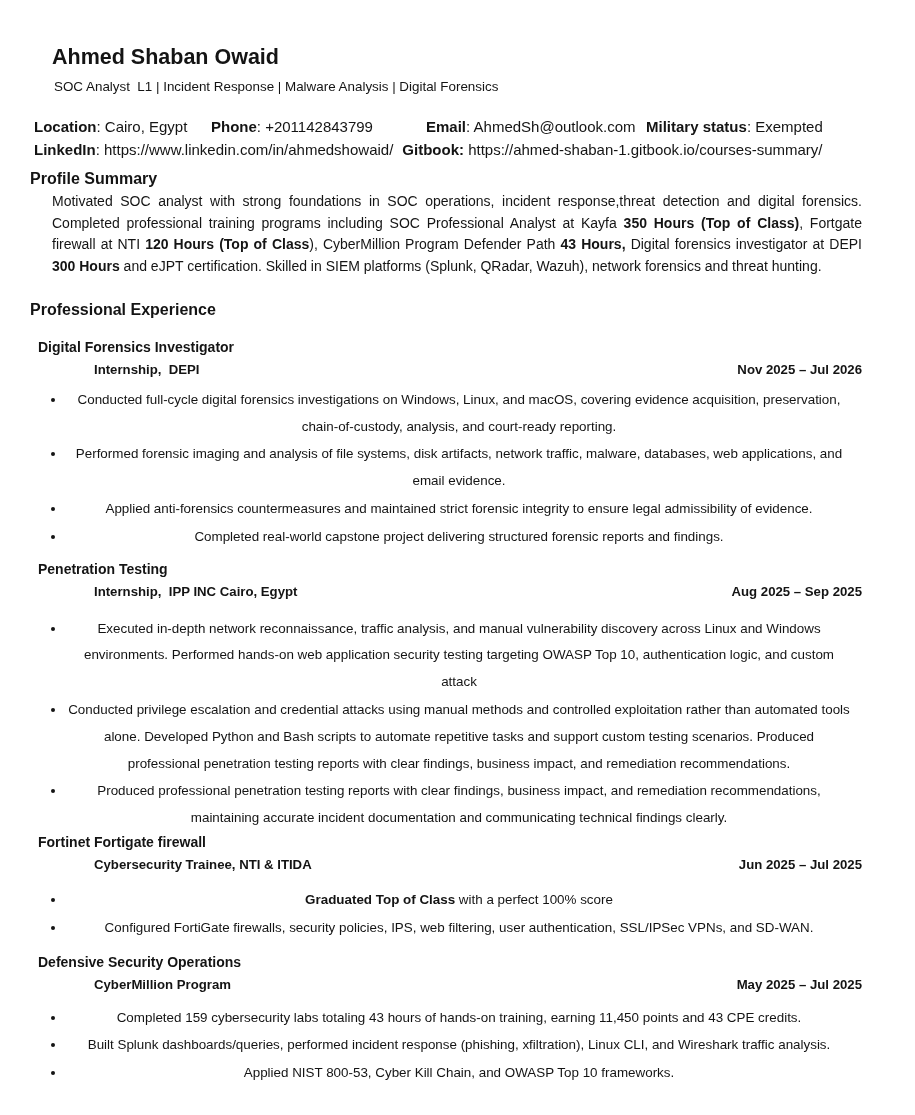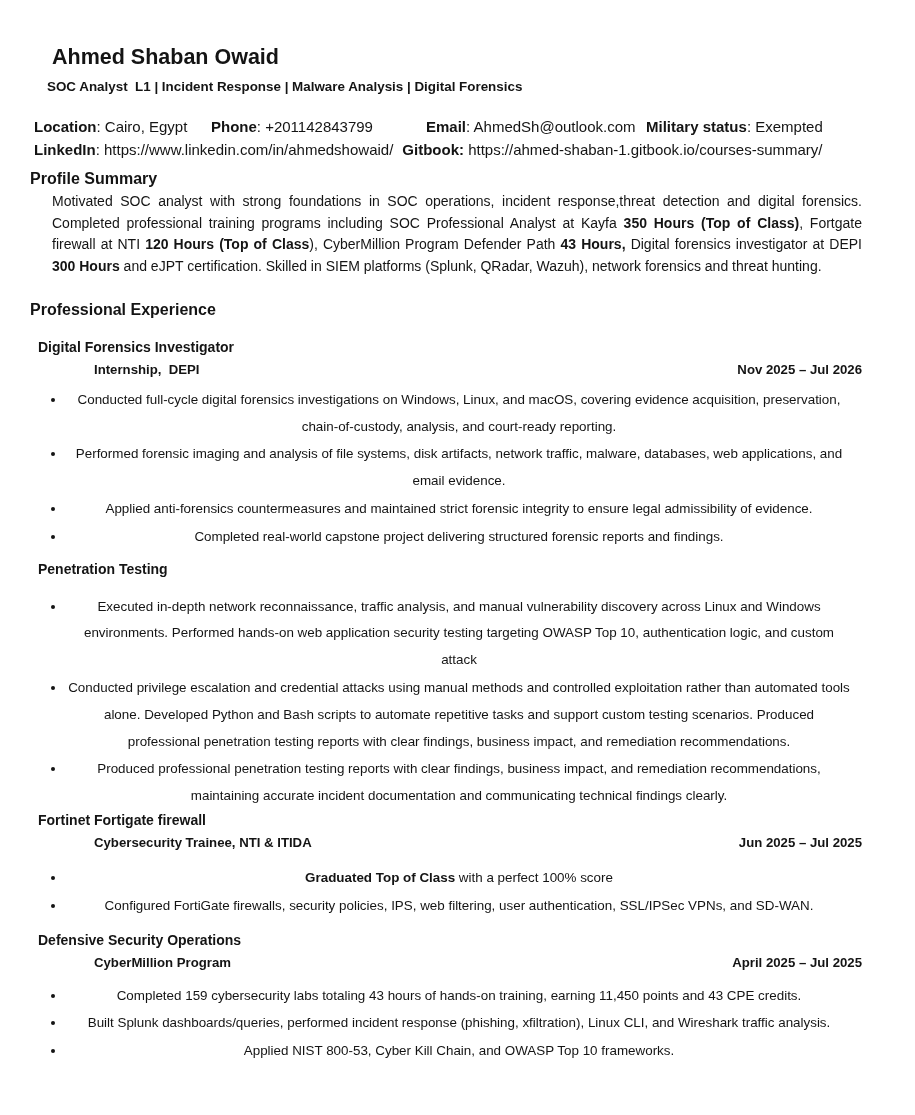--- a/index.html
+++ b/index.html
@@ -14,24 +14,24 @@
     font-family: "Liberation Sans", sans-serif;
     overflow: hidden;
   }
   h1.name {
     font-size: 21.5px;
     line-height: 26px;
     margin: 0 0 8px 22px;
     font-weight: bold;
   }
   .subtitle {
-    font-weight: bold;
+    font-weight: normal;
     font-size: 13.4px;
     line-height: 17px;
-    margin: 0 0 20px 17px;
+    margin: 0 0 20px 24px;
     white-space: pre-wrap;
   }
   .contact { margin: 0 0 8px 4px; font-size: 15px; line-height: 23px; }
   .contact-row { display: flex; white-space: pre-wrap; }
   .contact-row .contact-item { flex: 0 0 auto; }
   .row1 .contact-item:nth-child(1) { width: 177px; }
   .row1 .contact-item:nth-child(2) { width: 215px; }
   .row1 .contact-item:nth-child(3) { width: 220px; }
   .row2 .contact-item:nth-child(1) { margin-right: 9px; }
   h2.section {
@@ -121,20 +121,24 @@
     <ul class="bullets">
           <li><span>Conducted full-cycle digital forensics investigations on Windows, Linux, and macOS, covering evidence acquisition, preservation, chain-of-custody, analysis, and court-ready reporting.</span></li>
           <li><span>Performed forensic imaging and analysis of file systems, disk artifacts, network traffic, malware, databases, web applications, and email evidence.</span></li>
           <li><span>Applied anti-forensics countermeasures and maintained strict forensic integrity to ensure legal admissibility of evidence.</span></li>
           <li><span>Completed real-world capstone project delivering structured forensic reports and findings.</span></li>
         </ul>
   </section>
 
   <section class="job job2">
     <h3 class="job-title">Penetration Testing</h3>
+    <div class="job-meta">
+      <span class="job-subtitle">Internship,  IPP INC Cairo, Egypt</span>
+      <span class="job-dates">Aug 2025 – Sep 2025</span>
+    </div>
     <ul class="bullets">
           <li><span>Executed in-depth network reconnaissance, traffic analysis, and manual vulnerability discovery across Linux and Windows environments. Performed hands-on web application security testing targeting OWASP Top 10, authentication logic, and custom attack</span></li>
           <li><span>Conducted privilege escalation and credential attacks using manual methods and controlled exploitation rather than automated tools alone. Developed Python and Bash scripts to automate repetitive tasks and support custom testing scenarios. Produced professional penetration testing reports with clear findings, business impact, and remediation recommendations.</span></li>
           <li><span>Produced professional penetration testing reports with clear findings, business impact, and remediation recommendations, maintaining accurate incident documentation and communicating technical findings clearly.</span></li>
         </ul>
   </section>
 
   <section class="job job3">
     <h3 class="job-title">Fortinet Fortigate firewall</h3>
     <div class="job-meta">
@@ -144,21 +148,21 @@
     <ul class="bullets">
           <li><b>Graduated Top of Class</b><span> with a perfect 100% score</span></li>
           <li><span>Configured FortiGate firewalls, security policies, IPS, web filtering, user authentication, SSL/IPSec VPNs, and SD-WAN.</span></li>
         </ul>
   </section>
 
   <section class="job job4">
     <h3 class="job-title">Defensive Security Operations</h3>
     <div class="job-meta">
       <span class="job-subtitle">CyberMillion Program</span>
-      <span class="job-dates">April 2025 – Jul 2025</span>
+      <span class="job-dates">May 2025 – Jul 2025</span>
     </div>
     <ul class="bullets">
           <li><span>Completed 159 cybersecurity labs totaling 43 hours of hands-on training, earning 11,450 points and 43 CPE credits.</span></li>
           <li><span>Built Splunk dashboards/queries, performed incident response (phishing, xfiltration), Linux CLI, and Wireshark traffic analysis.</span></li>
           <li><span>Applied NIST 800-53, Cyber Kill Chain, and OWASP Top 10 frameworks.</span></li>
         </ul>
   </section>
 </div>
 
 

